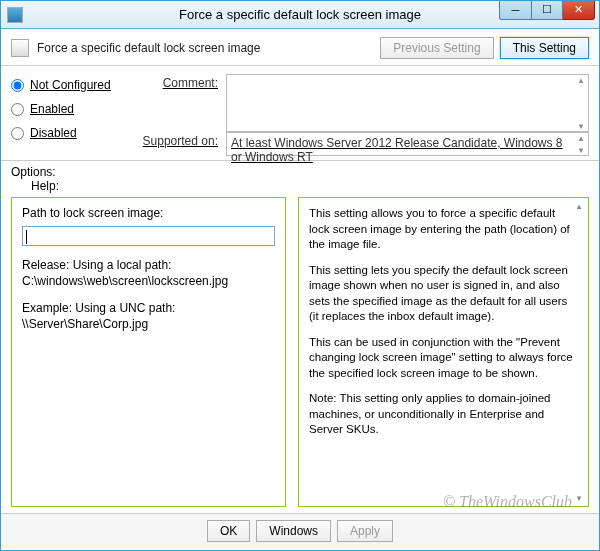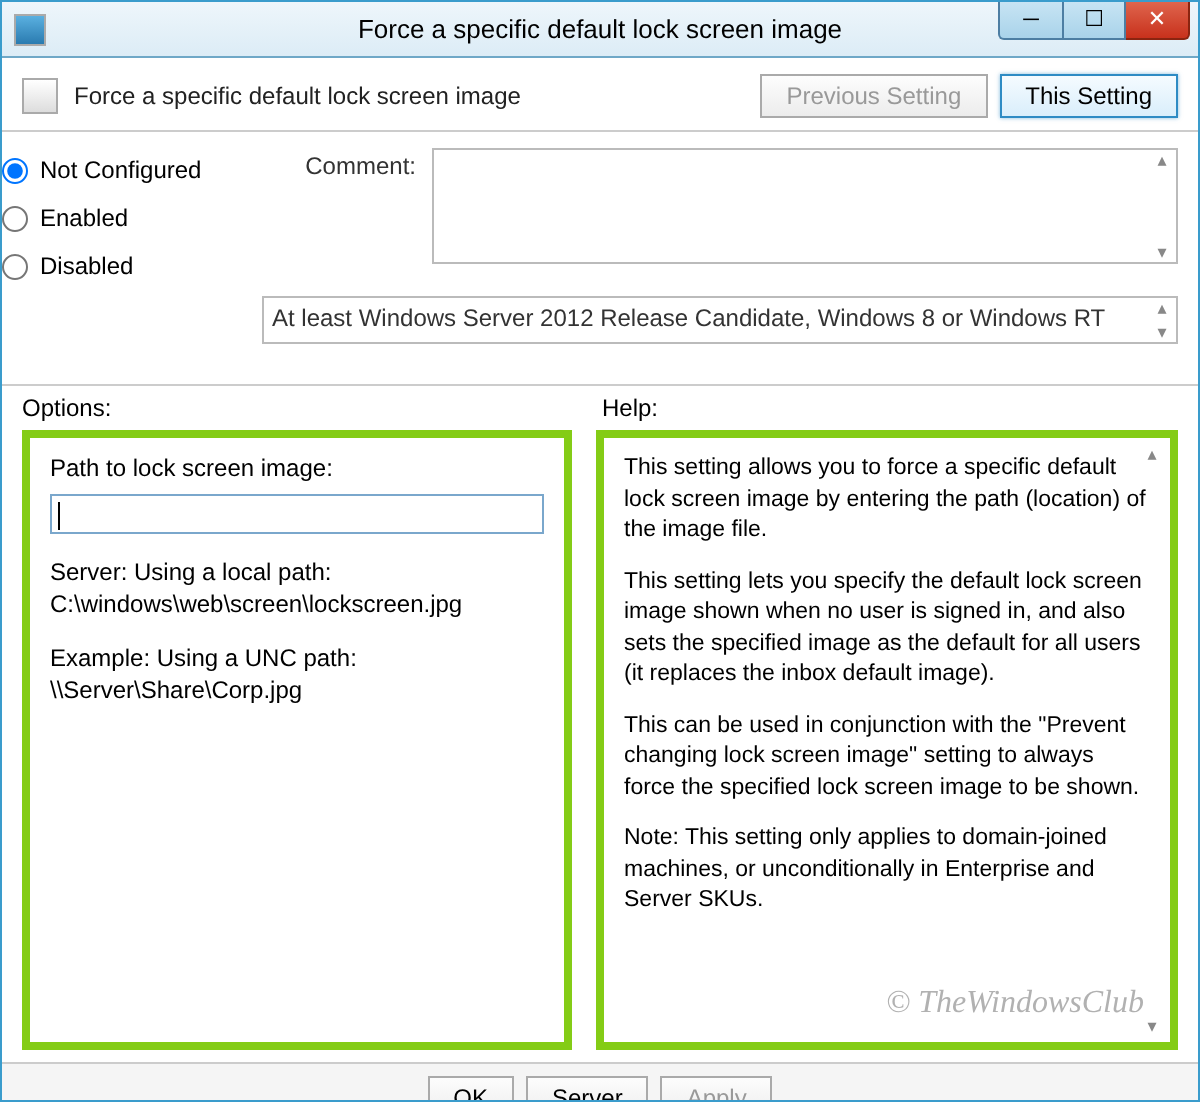--- a/index.html
+++ b/index.html
@@ -76,61 +76,62 @@
     font-size: 12px;
     cursor: default;
   }
   .btn.disabled { color: #999; }
   .btn.active {
     border: 1px solid #2e8bc4;
     background: linear-gradient(#f5fbff,#d9eefb);
     box-shadow: 0 0 2px rgba(46,139,196,0.6);
   }
   .config-area {
-    padding: 8px 10px 4px 0;
+    padding: 8px 10px 4px 10px;
     border-bottom: 1px solid #ccc;
+    text-decoration: underline;
   }
   .config-row { display: flex; }
   .radio-col { width: 130px; }
   .radio-item { display: flex; align-items: center; margin: 4px 0 10px 0; }
   .radio-item input { margin: 0 6px 0 0; }
   .comment-col { flex: 1; }
   .field-label { color: #333; }
   .comment-box {
-    display: flex; margin-bottom: 16px; justify-content: center;
+    display: flex; margin-bottom: 0; justify-content: center;
   }
   .comment-box .lbl { width: 85px; padding-top: 2px; text-align: right; padding-right: 8px;}
   .textbox {
     flex: 1;
     border: 1px solid #bbb;
     background: #fff;
     height: 58px;
     position: relative;
     font-size: 12px;
     padding: 3px 14px 3px 4px;
     color: #333;
   }
   .textbox.short { height: 24px; }
   .scroll-arrows {
     position: absolute; right: 0; top: 0; bottom: 0; width: 14px;
     display: flex; flex-direction: column; justify-content: space-between;
     color: #888; font-size: 9px; text-align: center;
   }
   .mid-labels {
-    display: flex; padding: 4px 10px 2px 10px;
+    display: flex; padding: 4px 10px 2px 10px; flex-direction: column;
   }
   .mid-labels .left { width: 270px; }
   .mid-labels .right { padding-left: 20px; }
   .panels {
     display: flex;
     gap: 12px;
     padding: 2px 10px 6px 10px;
   }
   .panel {
-    border: 4px solid #84cc16;
+    border: 1px solid #84cc16;
     background: #fff;
     padding: 8px 10px;
     height: 310px;
     overflow: hidden;
     position: relative;
   }
   .panel.options { width: 275px; }
   .panel.help { flex: 1; font-size: 11.5px; line-height: 1.35; }
   .panel.help p { margin: 0 0 10px 0; }
   .options-label { margin-bottom: 6px; }
@@ -216,20 +217,21 @@
         <div class="lbl field-label">Comment:</div>
         <div class="textbox">
           <span></span>
           <div class="scroll-arrows">
               <span>▴</span>
               <span>▾</span>
             </div>
         </div>
       </div>
       <div class="comment-box">
+        <div class="lbl field-label">Supported on:</div>
         <div class="textbox short">
           <span>At least Windows Server 2012 Release Candidate, Windows 8 or Windows RT</span>
           <div class="scroll-arrows">
               <span>▴</span>
               <span>▾</span>
             </div>
         </div>
       </div>
     </div>
   </div>
@@ -238,21 +240,21 @@
 <div class="mid-labels">
   <div class="left">Options:</div>
   <div class="right">Help:</div>
 </div>
 
 <div class="panels">
   <div class="panel options">
     <div class="options-label">Path to lock screen image:</div>
     <div class="path-input"><span class="caret"></span></div>
     <div class="example">
-      <div>Server: Using a local path:</div>
+      <div>Release: Using a local path:</div>
       <div>C:\windows\web\screen\lockscreen.jpg</div>
     </div>
     <div class="example">
       <div>Example: Using a UNC path:</div>
       <div>\\Server\Share\Corp.jpg</div>
     </div>
   </div>
   <div class="panel help">
     <p>This setting allows you to force a specific default lock screen image by entering the path (location) of the image file.</p>
     <p>This setting lets you specify the default lock screen image shown when no user is signed in, and also sets the specified image as the default for all users (it replaces the inbox default image).</p>
@@ -260,17 +262,17 @@
     <p>Note: This setting only applies to domain-joined machines, or unconditionally in Enterprise and Server SKUs.</p>
     <div class="scroll-arrows">
         <span>▴</span>
         <span>▾</span>
       </div>
   </div>
 </div>
 
 <div class="footer">
   <button class="btn">OK</button>
-  <button class="btn">Server</button>
+  <button class="btn">Windows</button>
   <button class="btn disabled">Apply</button>
 </div>
 
 <div class="watermark">© TheWindowsClub</div>
 
 </body></html>

